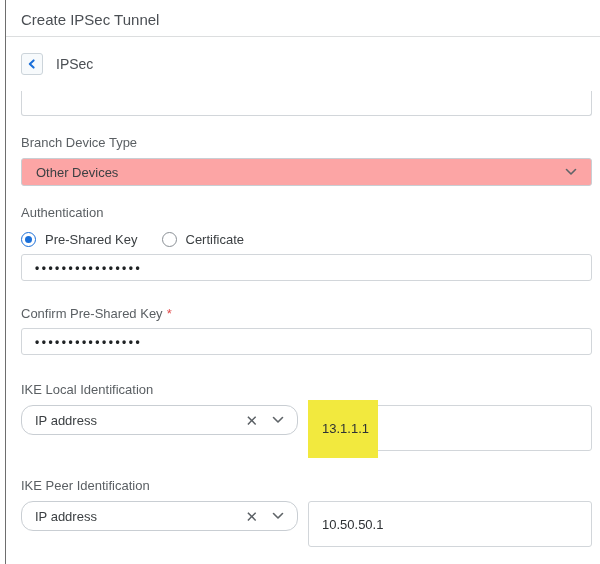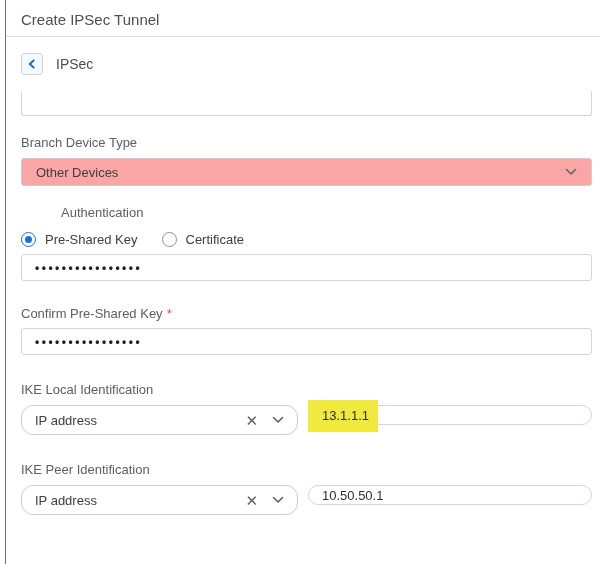--- a/index.html
+++ b/index.html
@@ -67,21 +67,21 @@
     display: flex;
     align-items: center;
     justify-content: space-between;
     padding: 0 14px;
     font-size: 13px;
     color: #3c4043;
     cursor: pointer;
     background: #fca5a5;
   }
 
-  .auth-label { margin-top: 19px; margin-left: 40px; }
+  .auth-label { margin-top: 19px; }
   .radio-row {
     margin-top: 12px;
     display: flex;
     align-items: center;
     gap: 24px;
     font-size: 13px;
     color: #3c4043;
   }
   .radio-option { display: flex; align-items: center; gap: 9px; cursor: pointer; }
   .radio-circle {
@@ -138,23 +138,23 @@
   .combo-select .sel-text { flex: 1; }
   .clear-x {
     font-size: 15px;
     color: #5b6065;
     margin-right: 14px;
     cursor: pointer;
     line-height: 1;
   }
   .combo-input {
     flex: 1;
-    height: 20px;
+    height: 46px;
     border: 1px solid #d2d6da;
-    border-radius: 15px;
+    border-radius: 3px;
     display: flex;
     align-items: center;
     padding: 0 13px;
     font-size: 13px;
     color: #2e3134;
     position: relative;
     background: #fff;
   }
   .hl-wrap { position: relative; }
   .hl-overlay {

